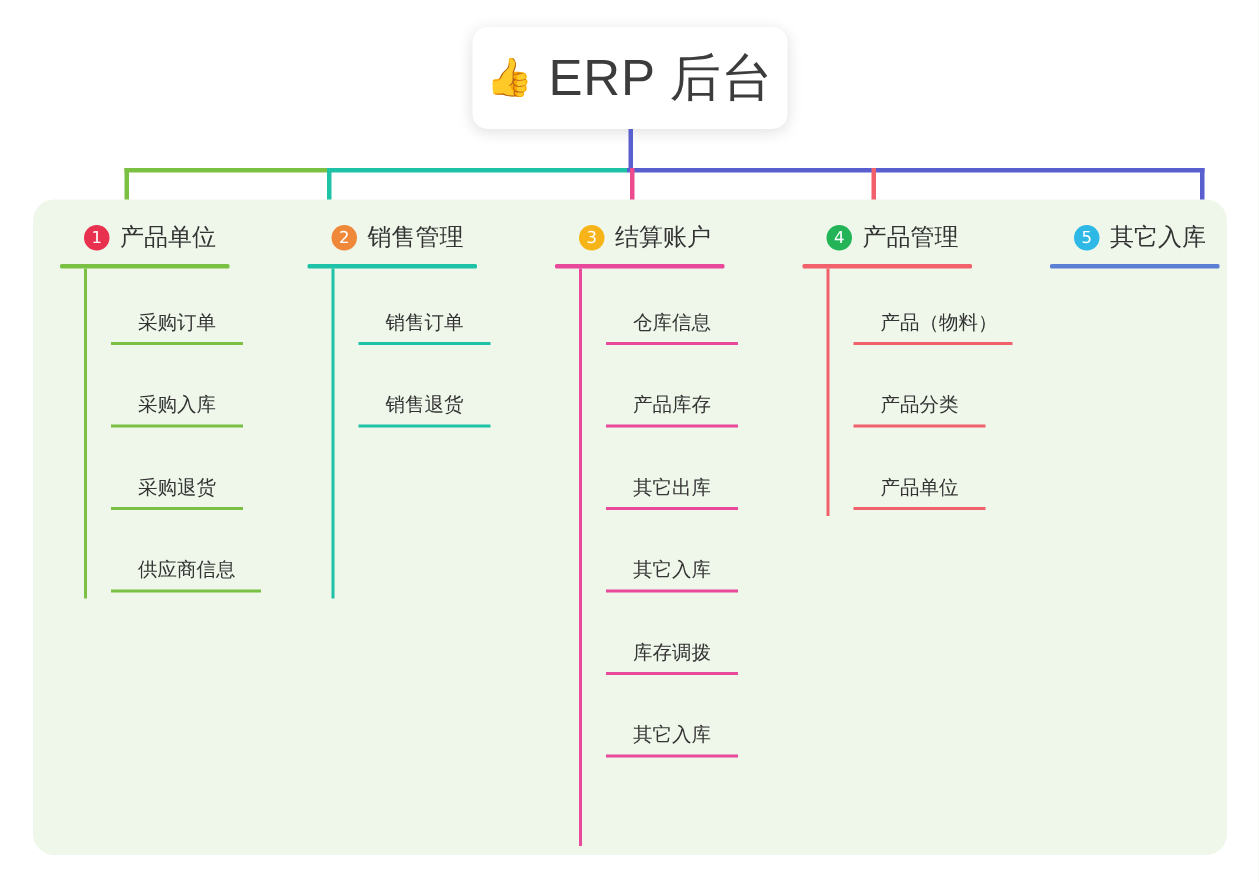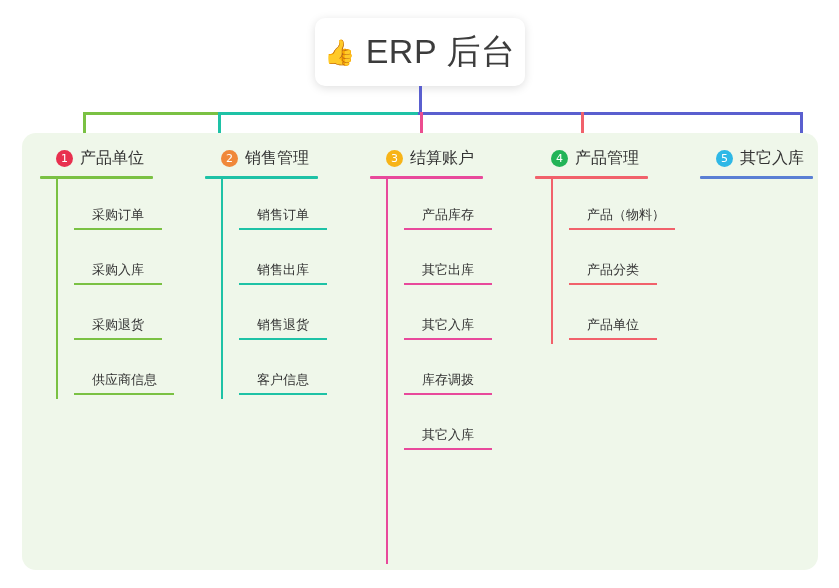--- a/index.html
+++ b/index.html
@@ -210,42 +210,38 @@
           <span class="col-title">销售管理</span>
         </div>
         <div class="col-underline" style="background: rgb(30, 194, 166); width: 113px;"></div>
         <div class="items">
           <div class="spine" style="background: rgb(30, 194, 166); height: 220px;"></div>
           <div class="item">
             <span class="item-label">销售订单</span>
             <div class="item-underline" style="background: rgb(30, 194, 166); width: 88px;"></div>
           </div>
           <div class="item">
-            <span class="item-label">销售出库</span>
-            <div class="item-underline" style="background: rgb(30, 194, 166); width: 88px;"></div>
-          </div>
-          <div class="item">
             <span class="item-label">销售退货</span>
             <div class="item-underline" style="background: rgb(30, 194, 166); width: 88px;"></div>
           </div>
-          <div class="item">
-            <span class="item-label">客户信息</span>
-            <div class="item-underline" style="background: rgb(30, 194, 166); width: 88px;"></div>
-          </div>
         </div>
       </div>
       <div class="col" style="left: 370px;">
         <div class="col-head">
           <span class="badge" style="background: rgb(247, 180, 24);">3</span>
           <span class="col-title">结算账户</span>
         </div>
         <div class="col-underline" style="background: rgb(232, 73, 155); width: 113px;"></div>
         <div class="items">
           <div class="spine" style="background: rgb(232, 73, 155); height: 385px;"></div>
           <div class="item">
+            <span class="item-label">仓库信息</span>
+            <div class="item-underline" style="background: rgb(232, 73, 155); width: 88px;"></div>
+          </div>
+          <div class="item">
             <span class="item-label">产品库存</span>
             <div class="item-underline" style="background: rgb(232, 73, 155); width: 88px;"></div>
           </div>
           <div class="item">
             <span class="item-label">其它出库</span>
             <div class="item-underline" style="background: rgb(232, 73, 155); width: 88px;"></div>
           </div>
           <div class="item">
             <span class="item-label">其它入库</span>
             <div class="item-underline" style="background: rgb(232, 73, 155); width: 88px;"></div>

